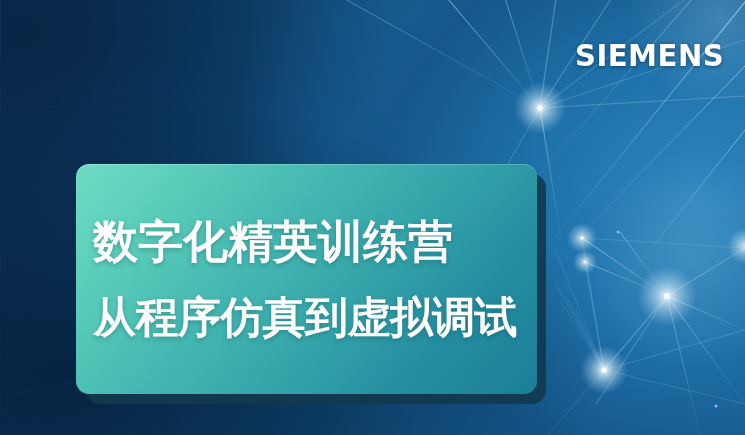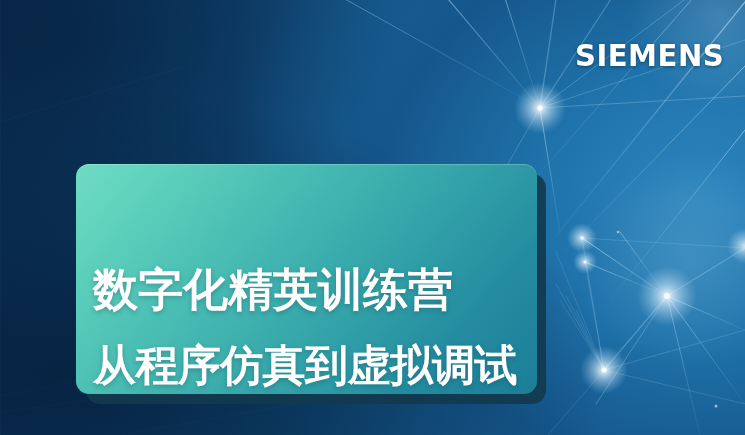--- a/index.html
+++ b/index.html
@@ -95,21 +95,21 @@
         #248ca0 80%,
         #1b7e98 100%);
     box-shadow: inset 0 1px 0 rgba(255,255,255,0.22);
     overflow: hidden;
   }
   .card-inner {
     position: absolute;
     inset: 0;
     display: flex;
     flex-direction: column;
-    justify-content: flex-end;
+    justify-content: center;
     padding-left: 17px;
     box-sizing: border-box;
   }
   .title-line {
     color: #ffffff;
     font-weight: 700;
     white-space: nowrap;
     text-shadow: 0 2px 5px rgba(10,60,70,0.30);
   }
   .title-1 {

